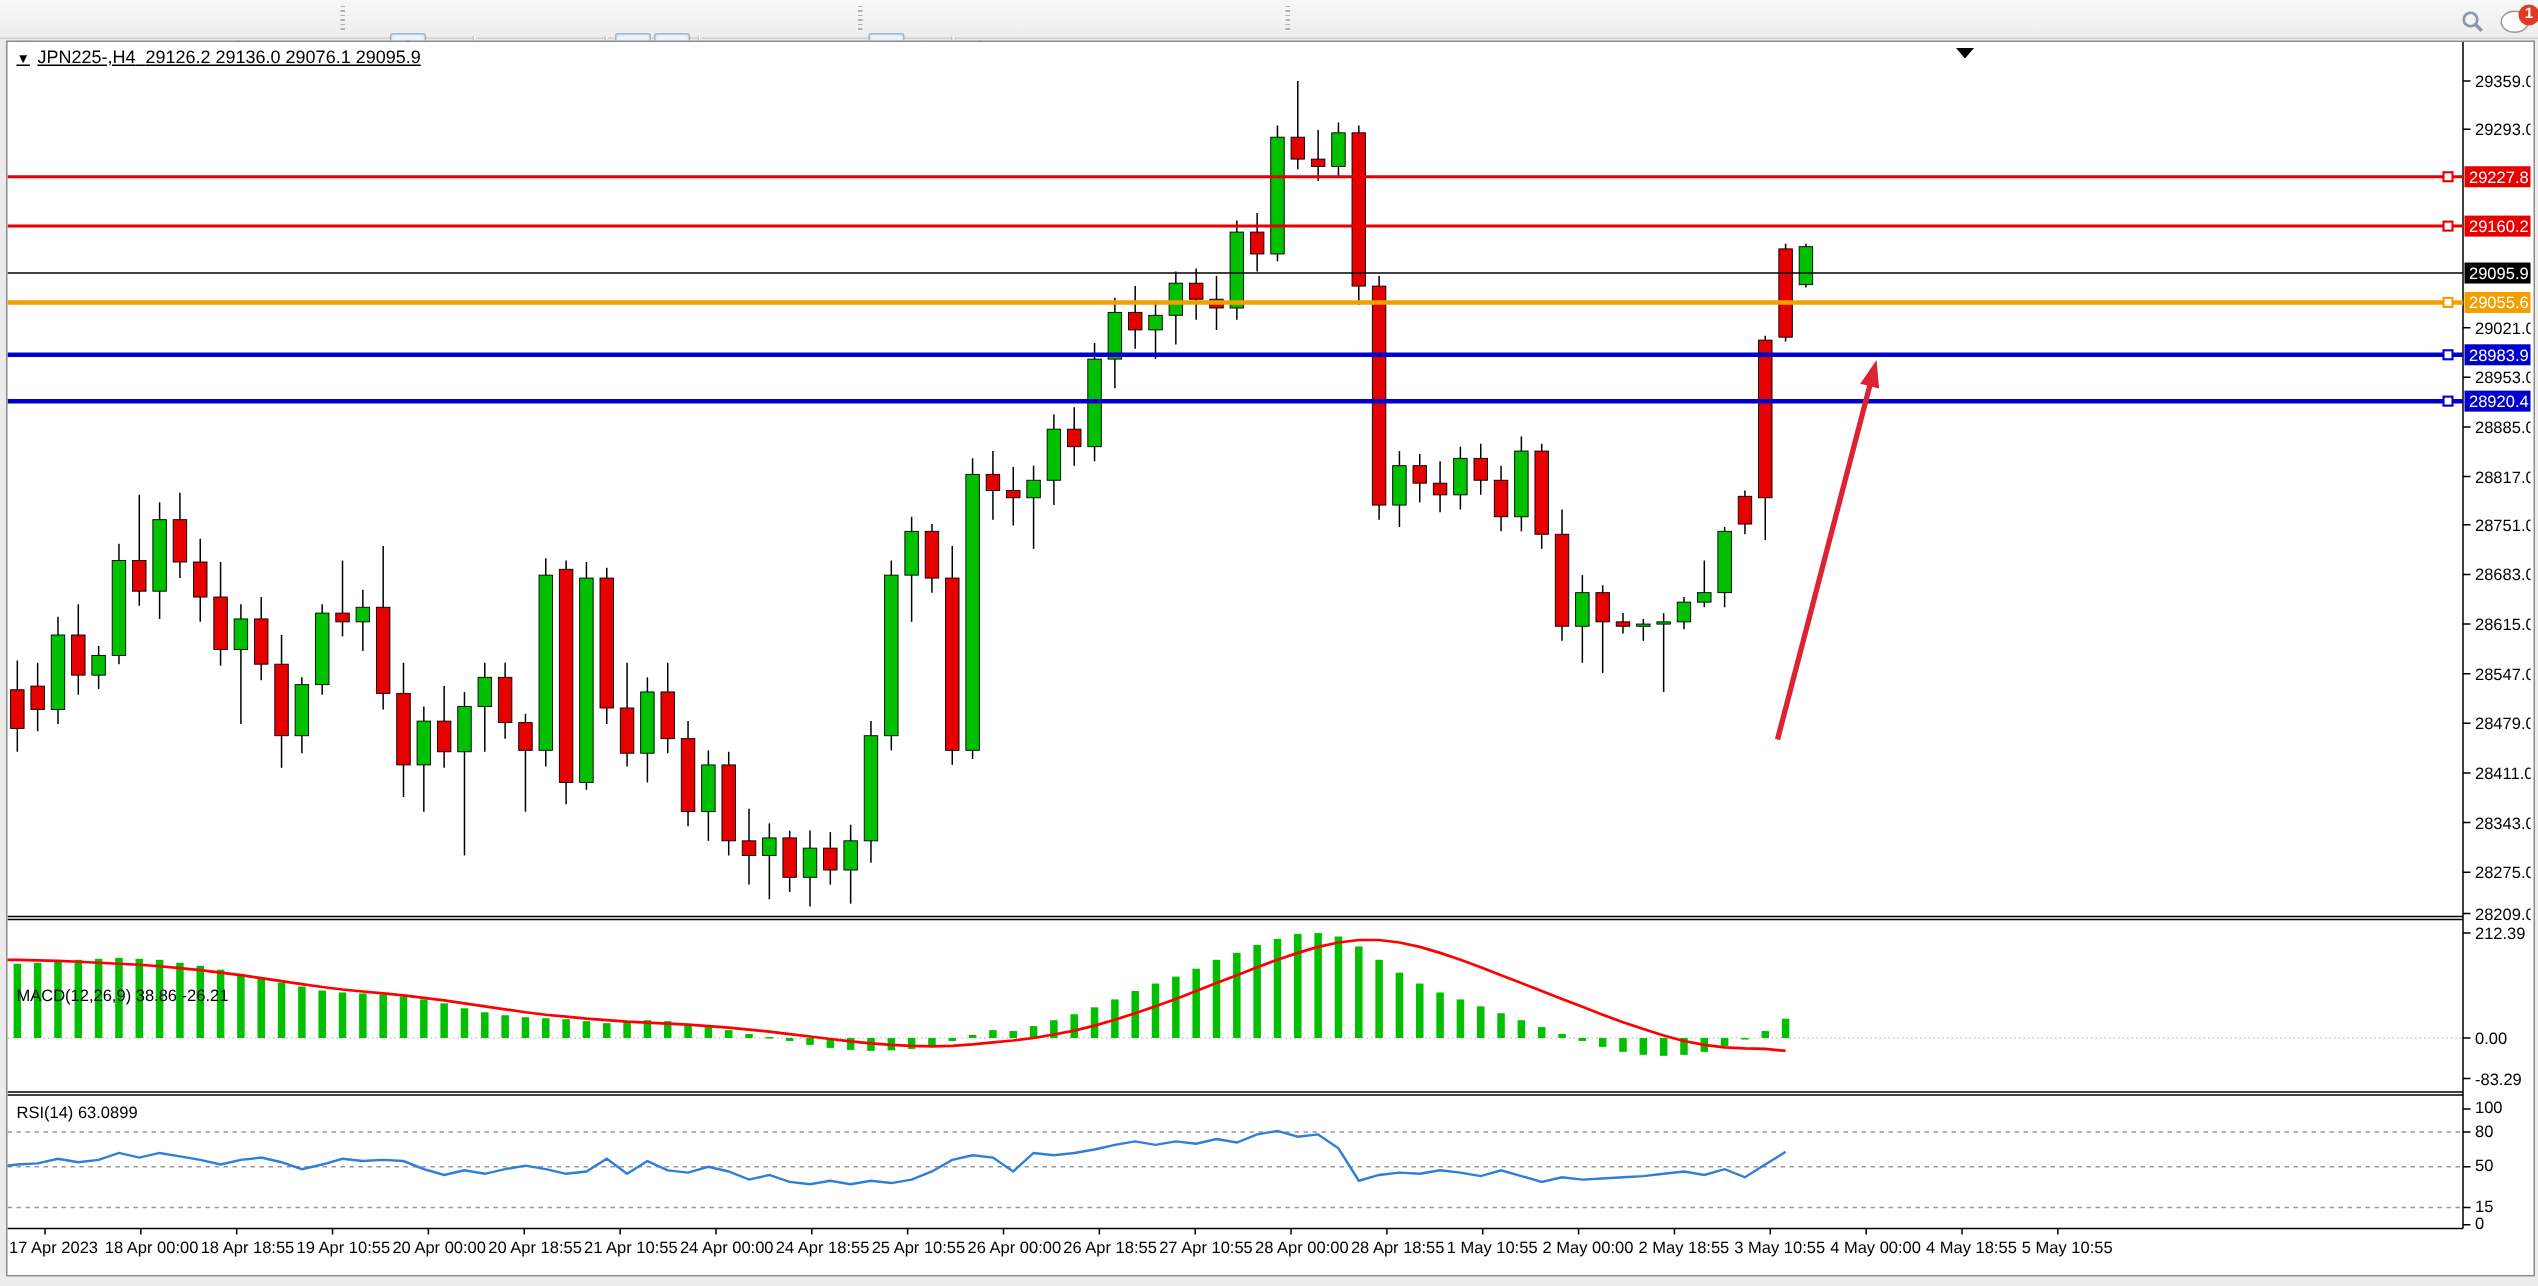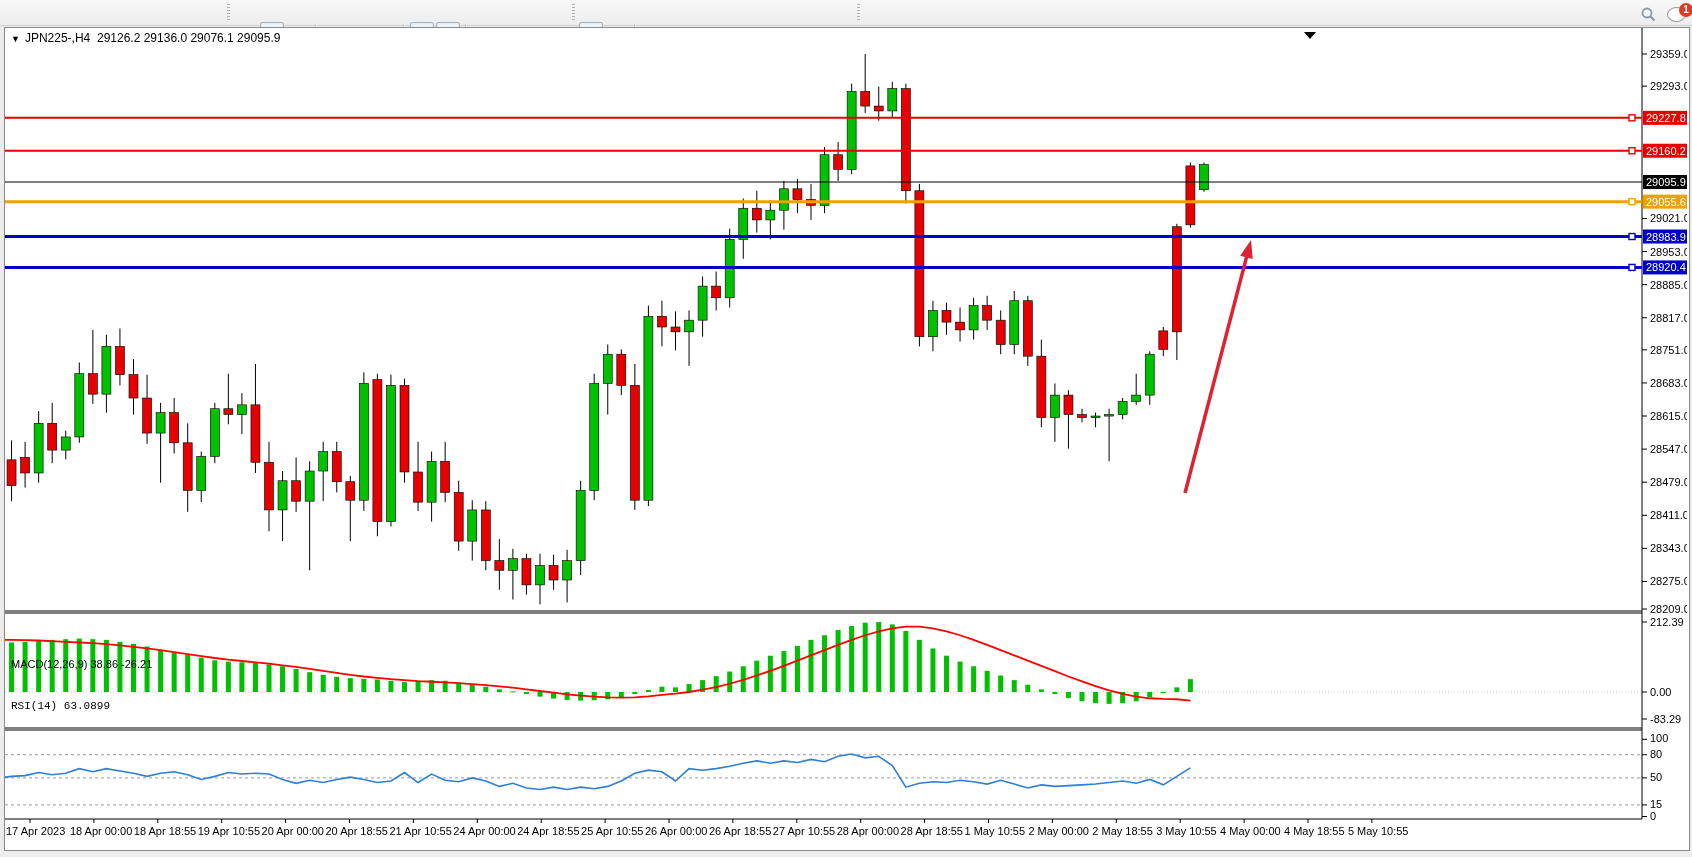--- a/index.html
+++ b/index.html
@@ -16,21 +16,21 @@
   .tb-btn svg{display:block;}
   .tf-btn{font-size:11px;color:#333;padding:0 6px;}
   #tb-right{position:absolute;right:6px;top:2px;display:flex;align-items:center;}
   #badge{position:relative;margin-left:6px;}
   #badge .bubble{width:17px;height:13px;border:1px solid #9a9a9a;border-radius:50%;background:#fdfdfd;display:block;}
   #badge .num{position:absolute;right:-7px;top:-4px;background:#e03a23;color:#fff;border-radius:50%;width:14px;height:14px;font-size:10px;line-height:14px;text-align:center;font-weight:bold;}
   
   #chartwin{position:absolute;left:4px;top:27px;width:1684px;height:822px;background:#fff;border:1px solid #8a8a8a;}
   #chartsvg{position:absolute;left:0;top:0;}
   .overlay-label{position:absolute;font-size:11px;color:#000;pointer-events:none;}
-  #title-line{left:6px;top:3px;font-size:12px;}
+  #title-line{left:6px;top:3px;font-size:12px;text-decoration:underline;}
   #title-line .tri{font-size:9px;margin-right:5px;}
 </style>
 </head>
 <body>
 
 <div id="app">
 
   <div id="toolbar">
     <div class="tb-group">
       <span class="tb-btn">
@@ -698,16 +698,16 @@
           <line x1="1303" y1="791" x2="1303" y2="795" stroke="#000"></line>
           <text x="1279" y="807" font-size="11" fill="#000">4 May 18:55</text>
           <line x1="1366.8999999999999" y1="791" x2="1366.8999999999999" y2="795" stroke="#000"></line>
           <text x="1342.8999999999999" y="807" font-size="11" fill="#000">5 May 10:55</text>
         </g>
       </svg>
     <div class="overlay-label" id="title-line">
       <span class="tri">▼</span><span>JPN225-,H4</span>&nbsp;&nbsp;<span>29126.2 29136.0 29076.1 29095.9</span>
     </div>
     <div class="overlay-label" style="left:6px;top:590px;margin-top:40px;">MACD(12,26,9) 38.86 -26.21</div>
-    <div class="overlay-label" style="left:6px;top:672px;font-family:Liberation Mono, monospace;">RSI(14) 63.0899</div>
+    <div class="overlay-label" style="left:6px;top:708px;">RSI(14) 63.0899</div>
   </div>
 
 </div>
 
 </body></html>

